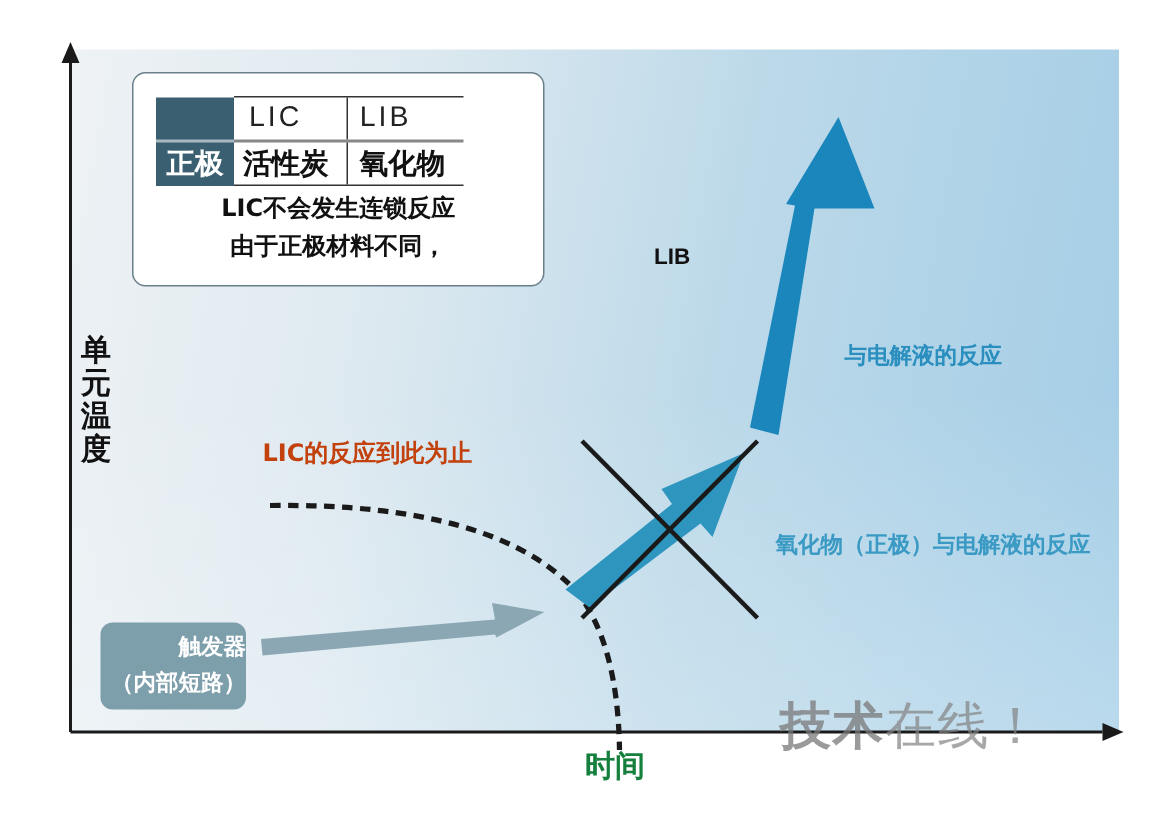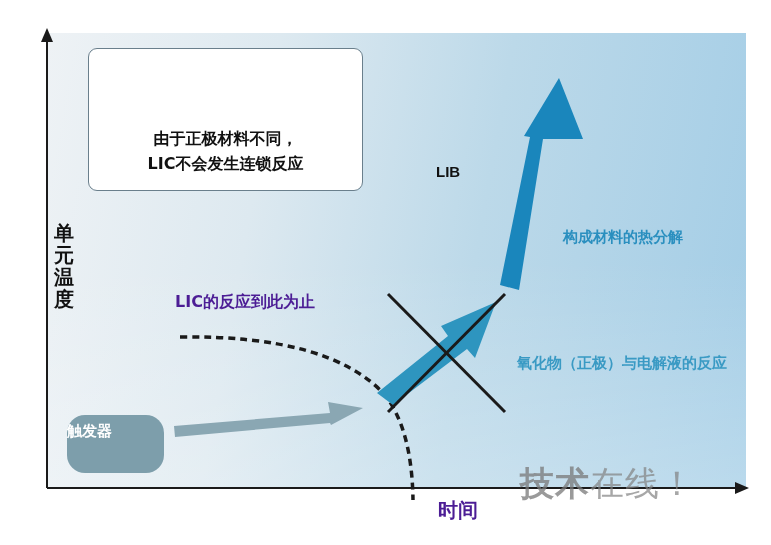--- a/index.html
+++ b/index.html
@@ -37,31 +37,31 @@
       text-align: center; font-size: 16px; font-weight: bold; line-height: 25px; color: #111;
     }
 
     .label { position: absolute; font-weight: bold; white-space: nowrap; }
     .y-label {
       position: absolute; left: 11px; top: 222px; width: 24px;
       font-size: 20px; font-weight: bold; line-height: 22px; text-align: center; color: #111;
       word-break: break-all;
       margin-left: 41px;
     }
-    .x-label { left: 390px; top: 497px; font-size: 20px; color: #4c1d95; margin-left: 48px; }
+    .x-label { left: 390px; top: 497px; font-size: 20px; color: #15803d; }
     .lib-label { left: 436px; top: 163px; font-size: 15px; color: #111; font-family: "Liberation Sans", sans-serif; }
     .decomp-label { left: 563px; top: 228px; font-size: 15px; color: #2a8fbf; }
     .oxide-label { left: 494px; top: 354px; font-size: 15px; color: #3a9ac4; margin-left: 23px; }
-    .lic-stop-label { left: 175px; top: 292px; font-size: 16px; color: #4c1d95; }
+    .lic-stop-label { left: 175px; top: 292px; font-size: 16px; color: #c2410c; }
     .carbon-label { left: 267px; top: 438px; font-size: 15px; line-height: 19px; color: #111; }
 
     .trigger-box {
       position: absolute; left: 67px; top: 415px; width: 97px; height: 58px;
-      background: #7d9eab; border-radius: 18px; color: #ffffff;
-      text-align: left; font-size: 15px; font-weight: bold; line-height: 24px; padding-top: 4px;
+      background: #7d9eab; border-radius: 8px; color: #ffffff;
+      text-align: right; font-size: 15px; font-weight: bold; line-height: 24px; padding-top: 4px;
     }
 
     .watermark {
       position: absolute; left: 520px; top: 461px; font-size: 34px; font-weight: bold;
       color: rgba(120,120,120,0.75); letter-spacing: 1px; white-space: nowrap;
     }
     .watermark .thin { font-weight: normal; color: rgba(130,130,130,0.7); }
   </style>
 </head>
 <body>
@@ -94,35 +94,50 @@
     <line x1="388" y1="294" x2="505" y2="412" stroke="#1a1a1a" stroke-width="3"></line>
     <line x1="388" y1="412" x2="505" y2="294" stroke="#1a1a1a" stroke-width="3"></line>
   </g>
 
   <g>
     <polygon points="500,285 530,137 524,136 559,78 583,139 543,139 519,290" fill="#1a86bc"></polygon>
   </g>
 </svg>
 
 <div class="info-box">
+  <table class="cmp-table">
+    <tbody>
+        <tr>
+      <td class="corner"></td>
+      <td class="hdr">LIC</td>
+      <td class="hdr lib">LIB</td>
+    </tr>
+    <tr>
+      <td class="rowlabel">正极</td>
+      <td class="cell">活性炭</td>
+      <td class="cell lib">氧化物</td>
+    </tr>
+  </tbody>
+    </table>
   <div class="info-note">
+    <div>LIC不会发生连锁反应</div>
     <div>由于正极材料不同，</div>
-    <div>LIC不会发生连锁反应</div>
   </div>
 </div>
 
 <div class="y-label">单元温度</div>
 <div class="label x-label">时间</div>
 
 <div class="label lib-label">LIB</div>
-<div class="label decomp-label">构成材料的热分解</div>
+<div class="label decomp-label">与电解液的反应</div>
 <div class="label oxide-label">氧化物（正极）与电解液的反应</div>
 <div class="label lic-stop-label">LIC的反应到此为止</div>
 <div class="label carbon-label">
 </div>
 
 <div class="trigger-box">
   <div>触发器</div>
+  <div>（内部短路）</div>
 </div>
 
 <div class="watermark">
   <span>技术</span><span class="thin">在线！</span>
 </div>
 
 </body></html>

